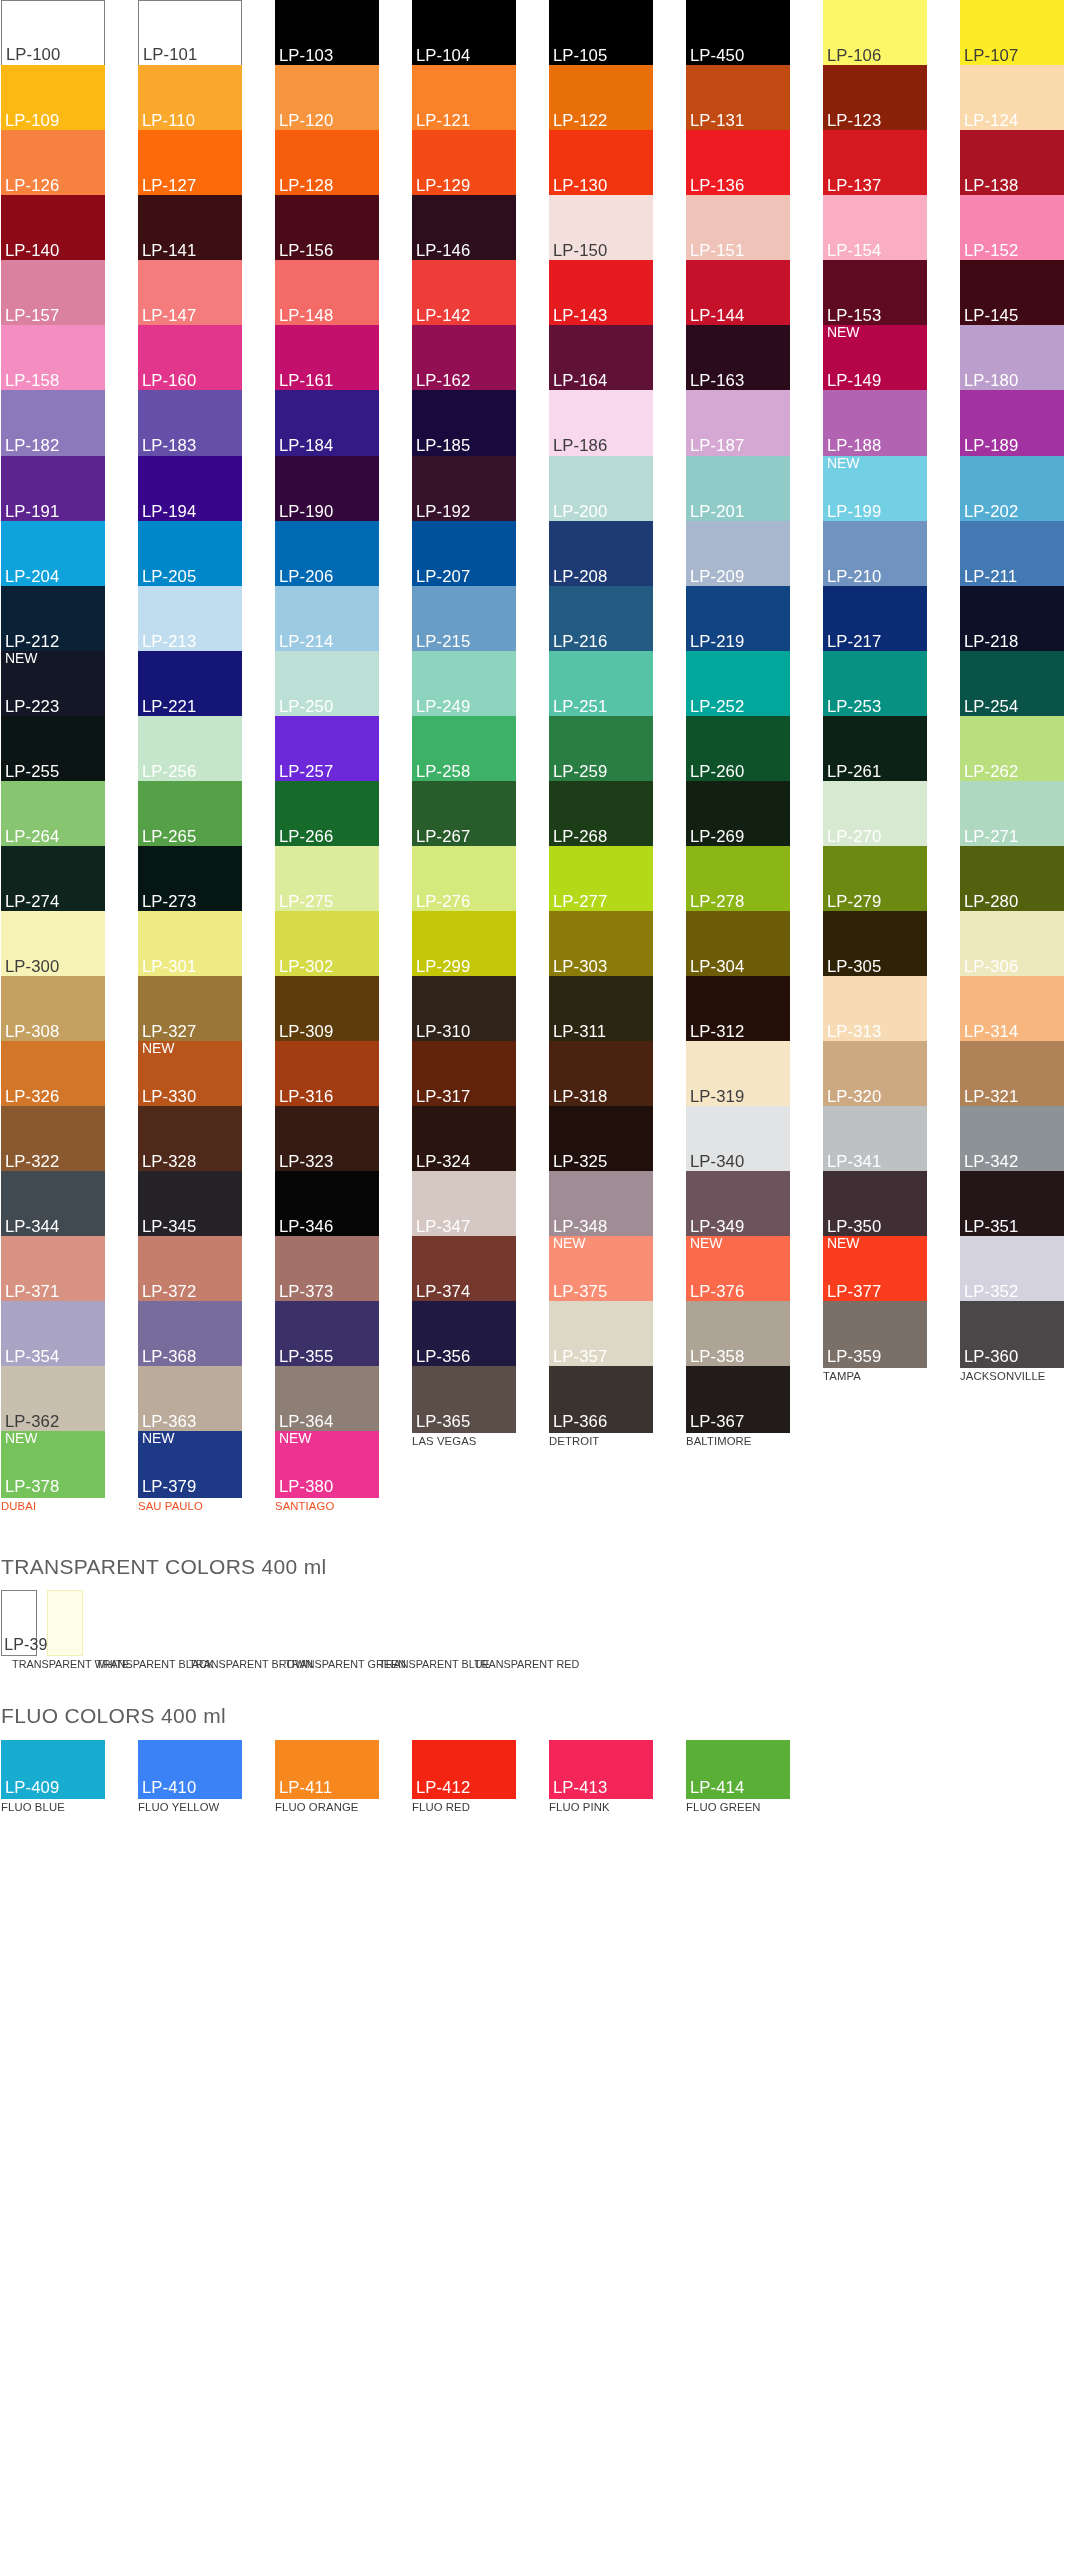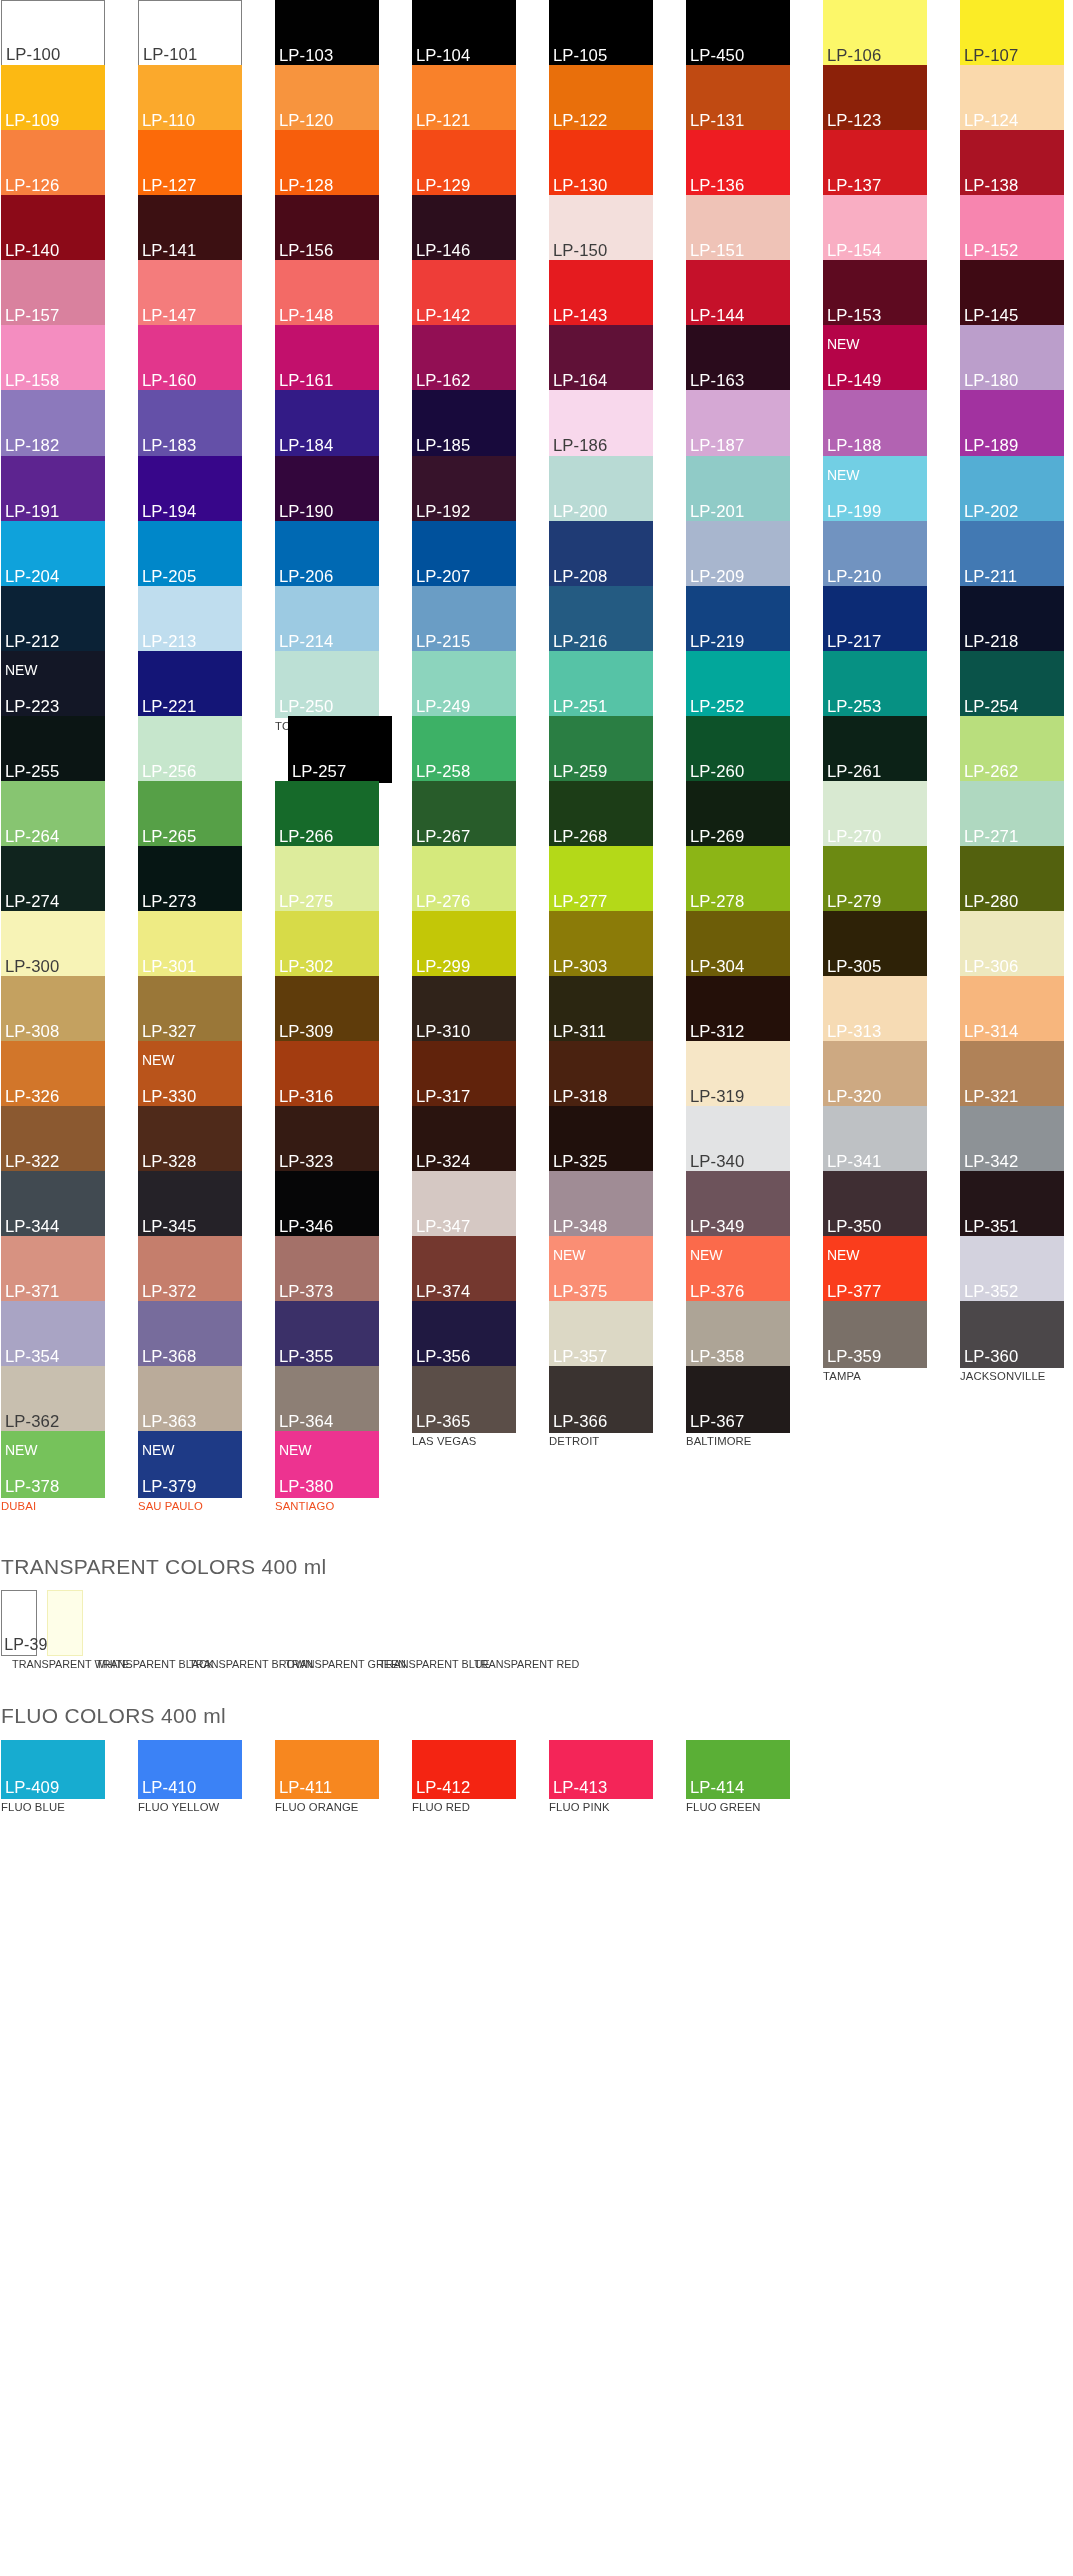--- a/index.html
+++ b/index.html
@@ -42,21 +42,21 @@
     bottom:2.2px;
     font-size:16.7px;
     line-height:16.7px;
     letter-spacing:0.1px;
     white-space:nowrap;
     font-weight:400;
   }
   .newtag{
     position:absolute;
     left:3.8px;
-    top:12px;
+    top:0;
     font-size:14px;
     line-height:14.6px;
     white-space:nowrap;
     font-weight:400;
   }
   .name{
     margin-top:1.6px;
     font-size:11.3px;
     line-height:12.4px;
     color:#3b3b3b;
@@ -662,21 +662,21 @@
         </div>
         <div class="name">BOLZANO</div>
       </div>
       <div class="cell" style="height: 65px;">
         <div class="swatch" style="background: rgb(198, 230, 204);">
           <div class="code lightfg">LP-256</div>
         </div>
         <div class="name">PIACENZA</div>
       </div>
       <div class="cell" style="height: 65px;">
-        <div class="swatch" style="background: #000000; margin-left: 13px;">
+        <div class="swatch" style="background: #6d28d9;">
           <div class="code lightfg">LP-257</div>
         </div>
         <div class="name">PARMA</div>
       </div>
       <div class="cell" style="height: 65px;">
         <div class="swatch" style="background: rgb(61, 177, 102);">
           <div class="code lightfg">LP-258</div>
         </div>
         <div class="name">MODENA</div>
       </div>

